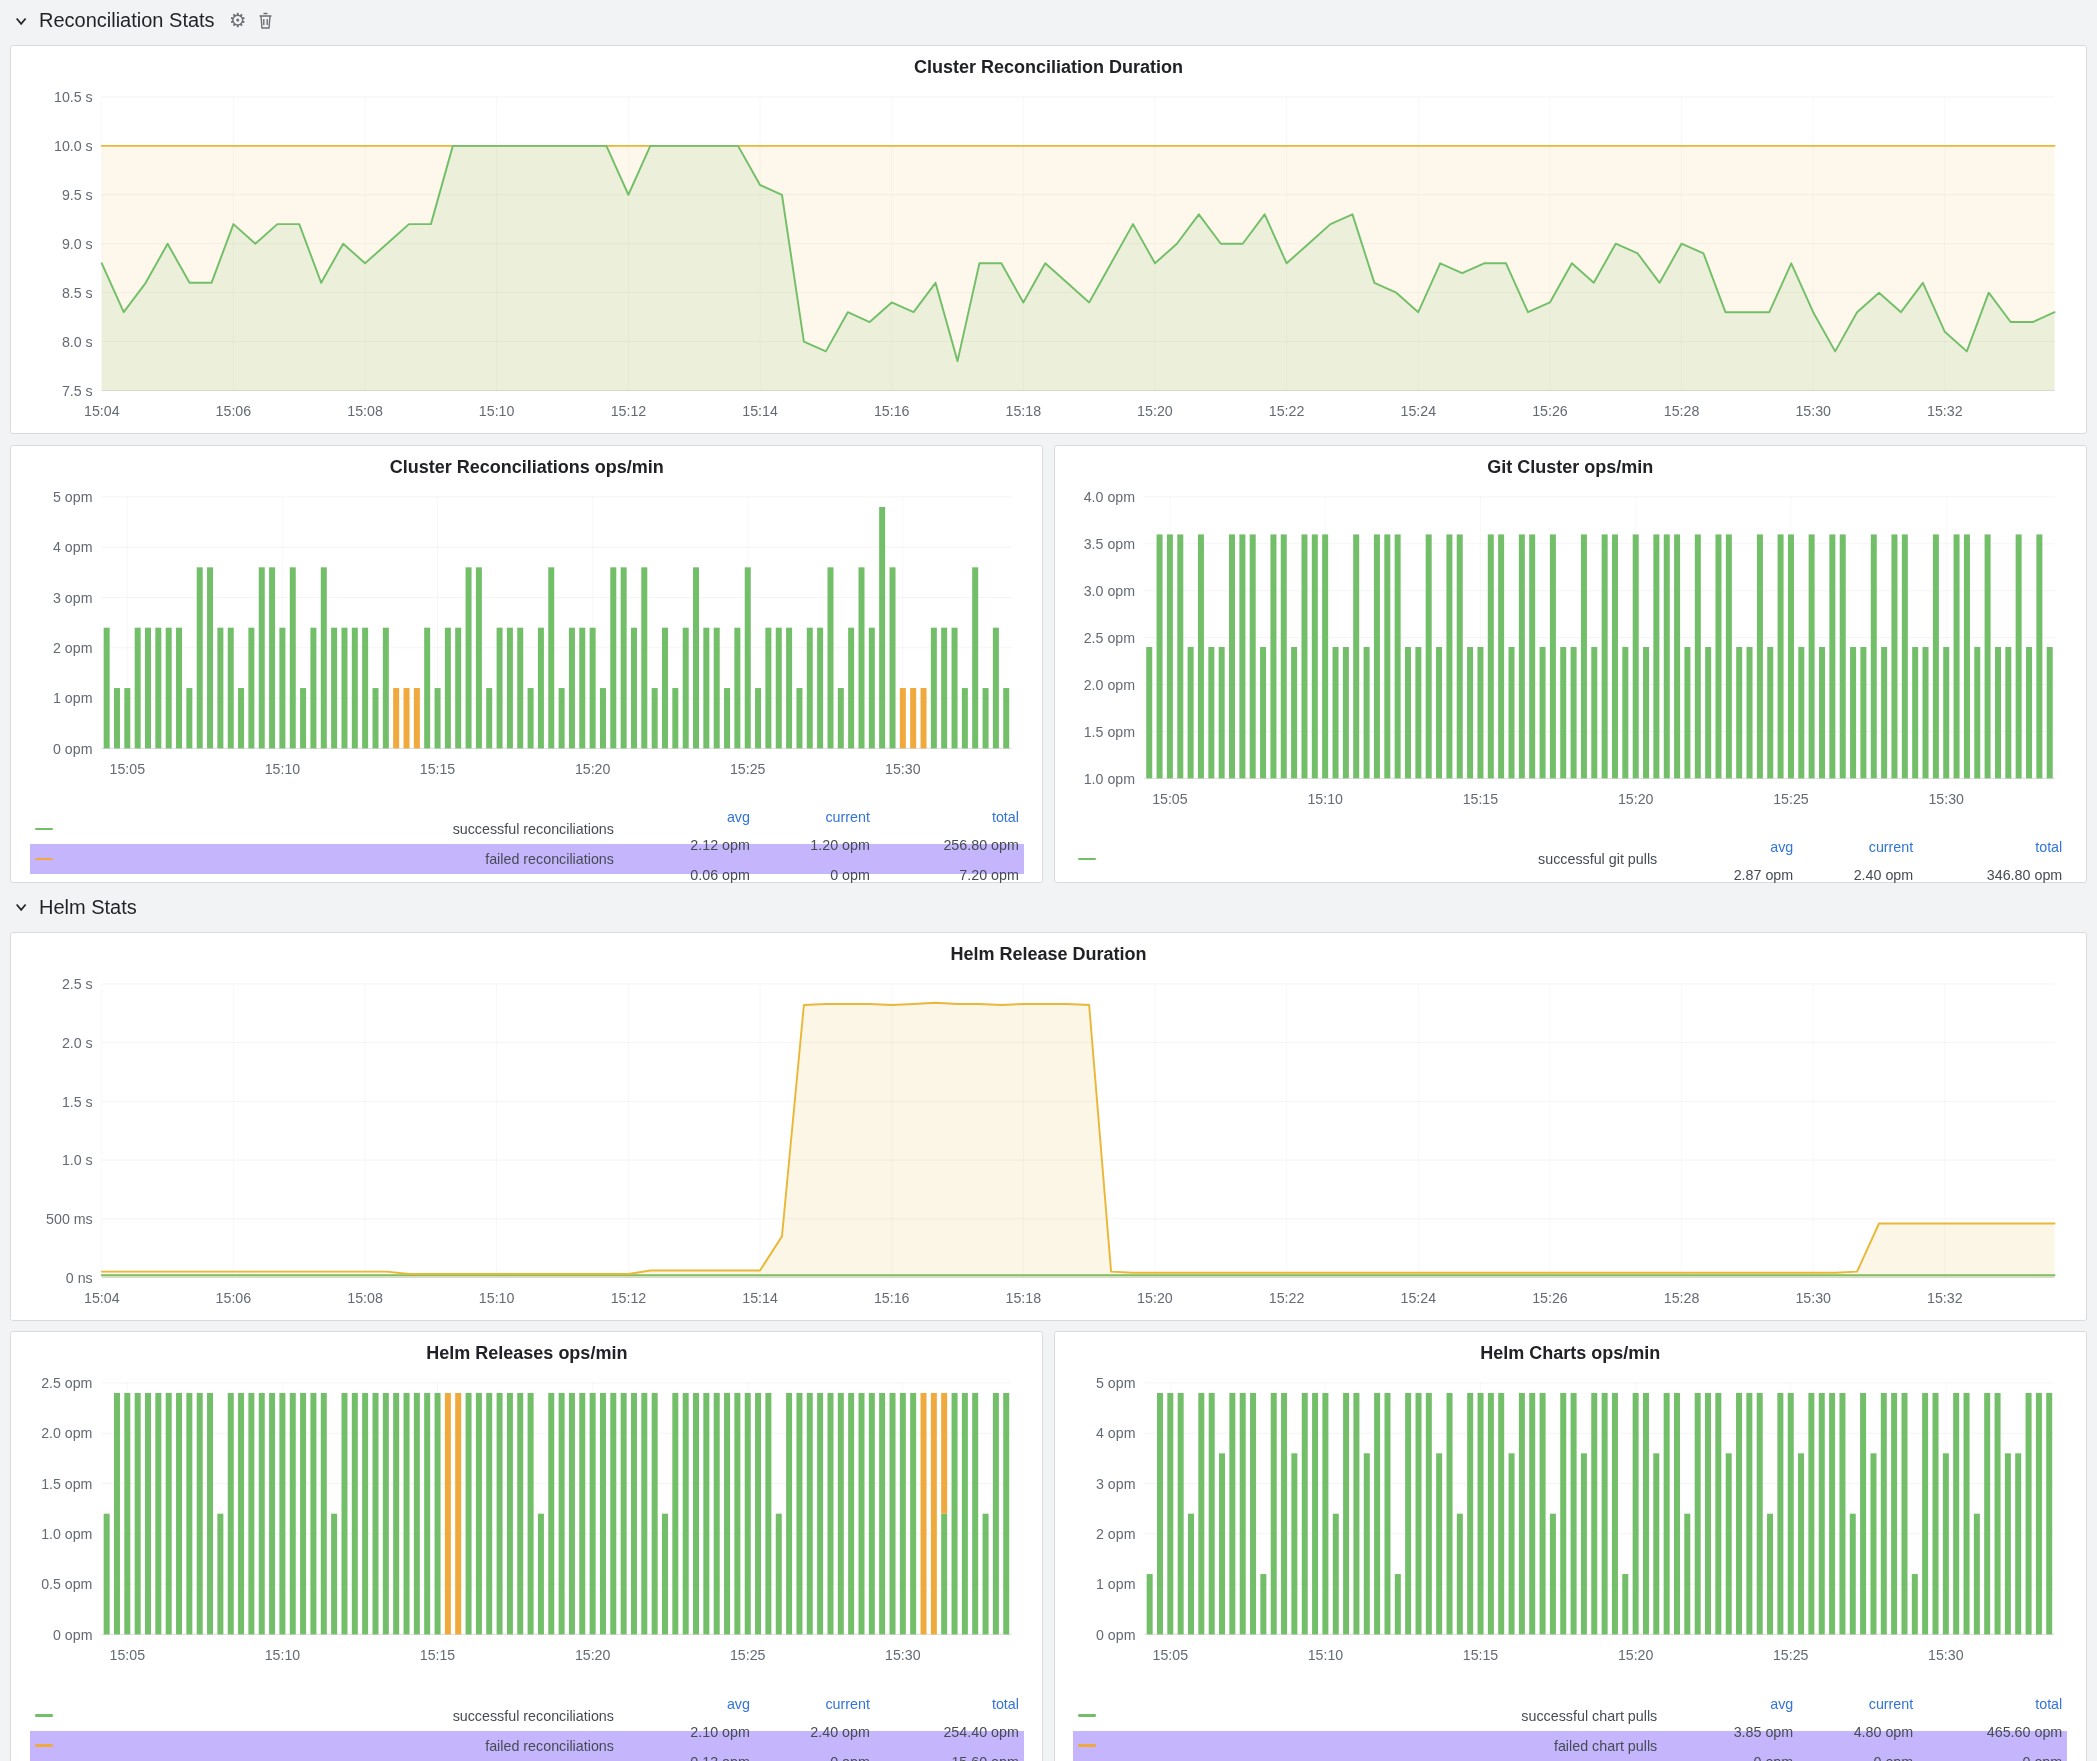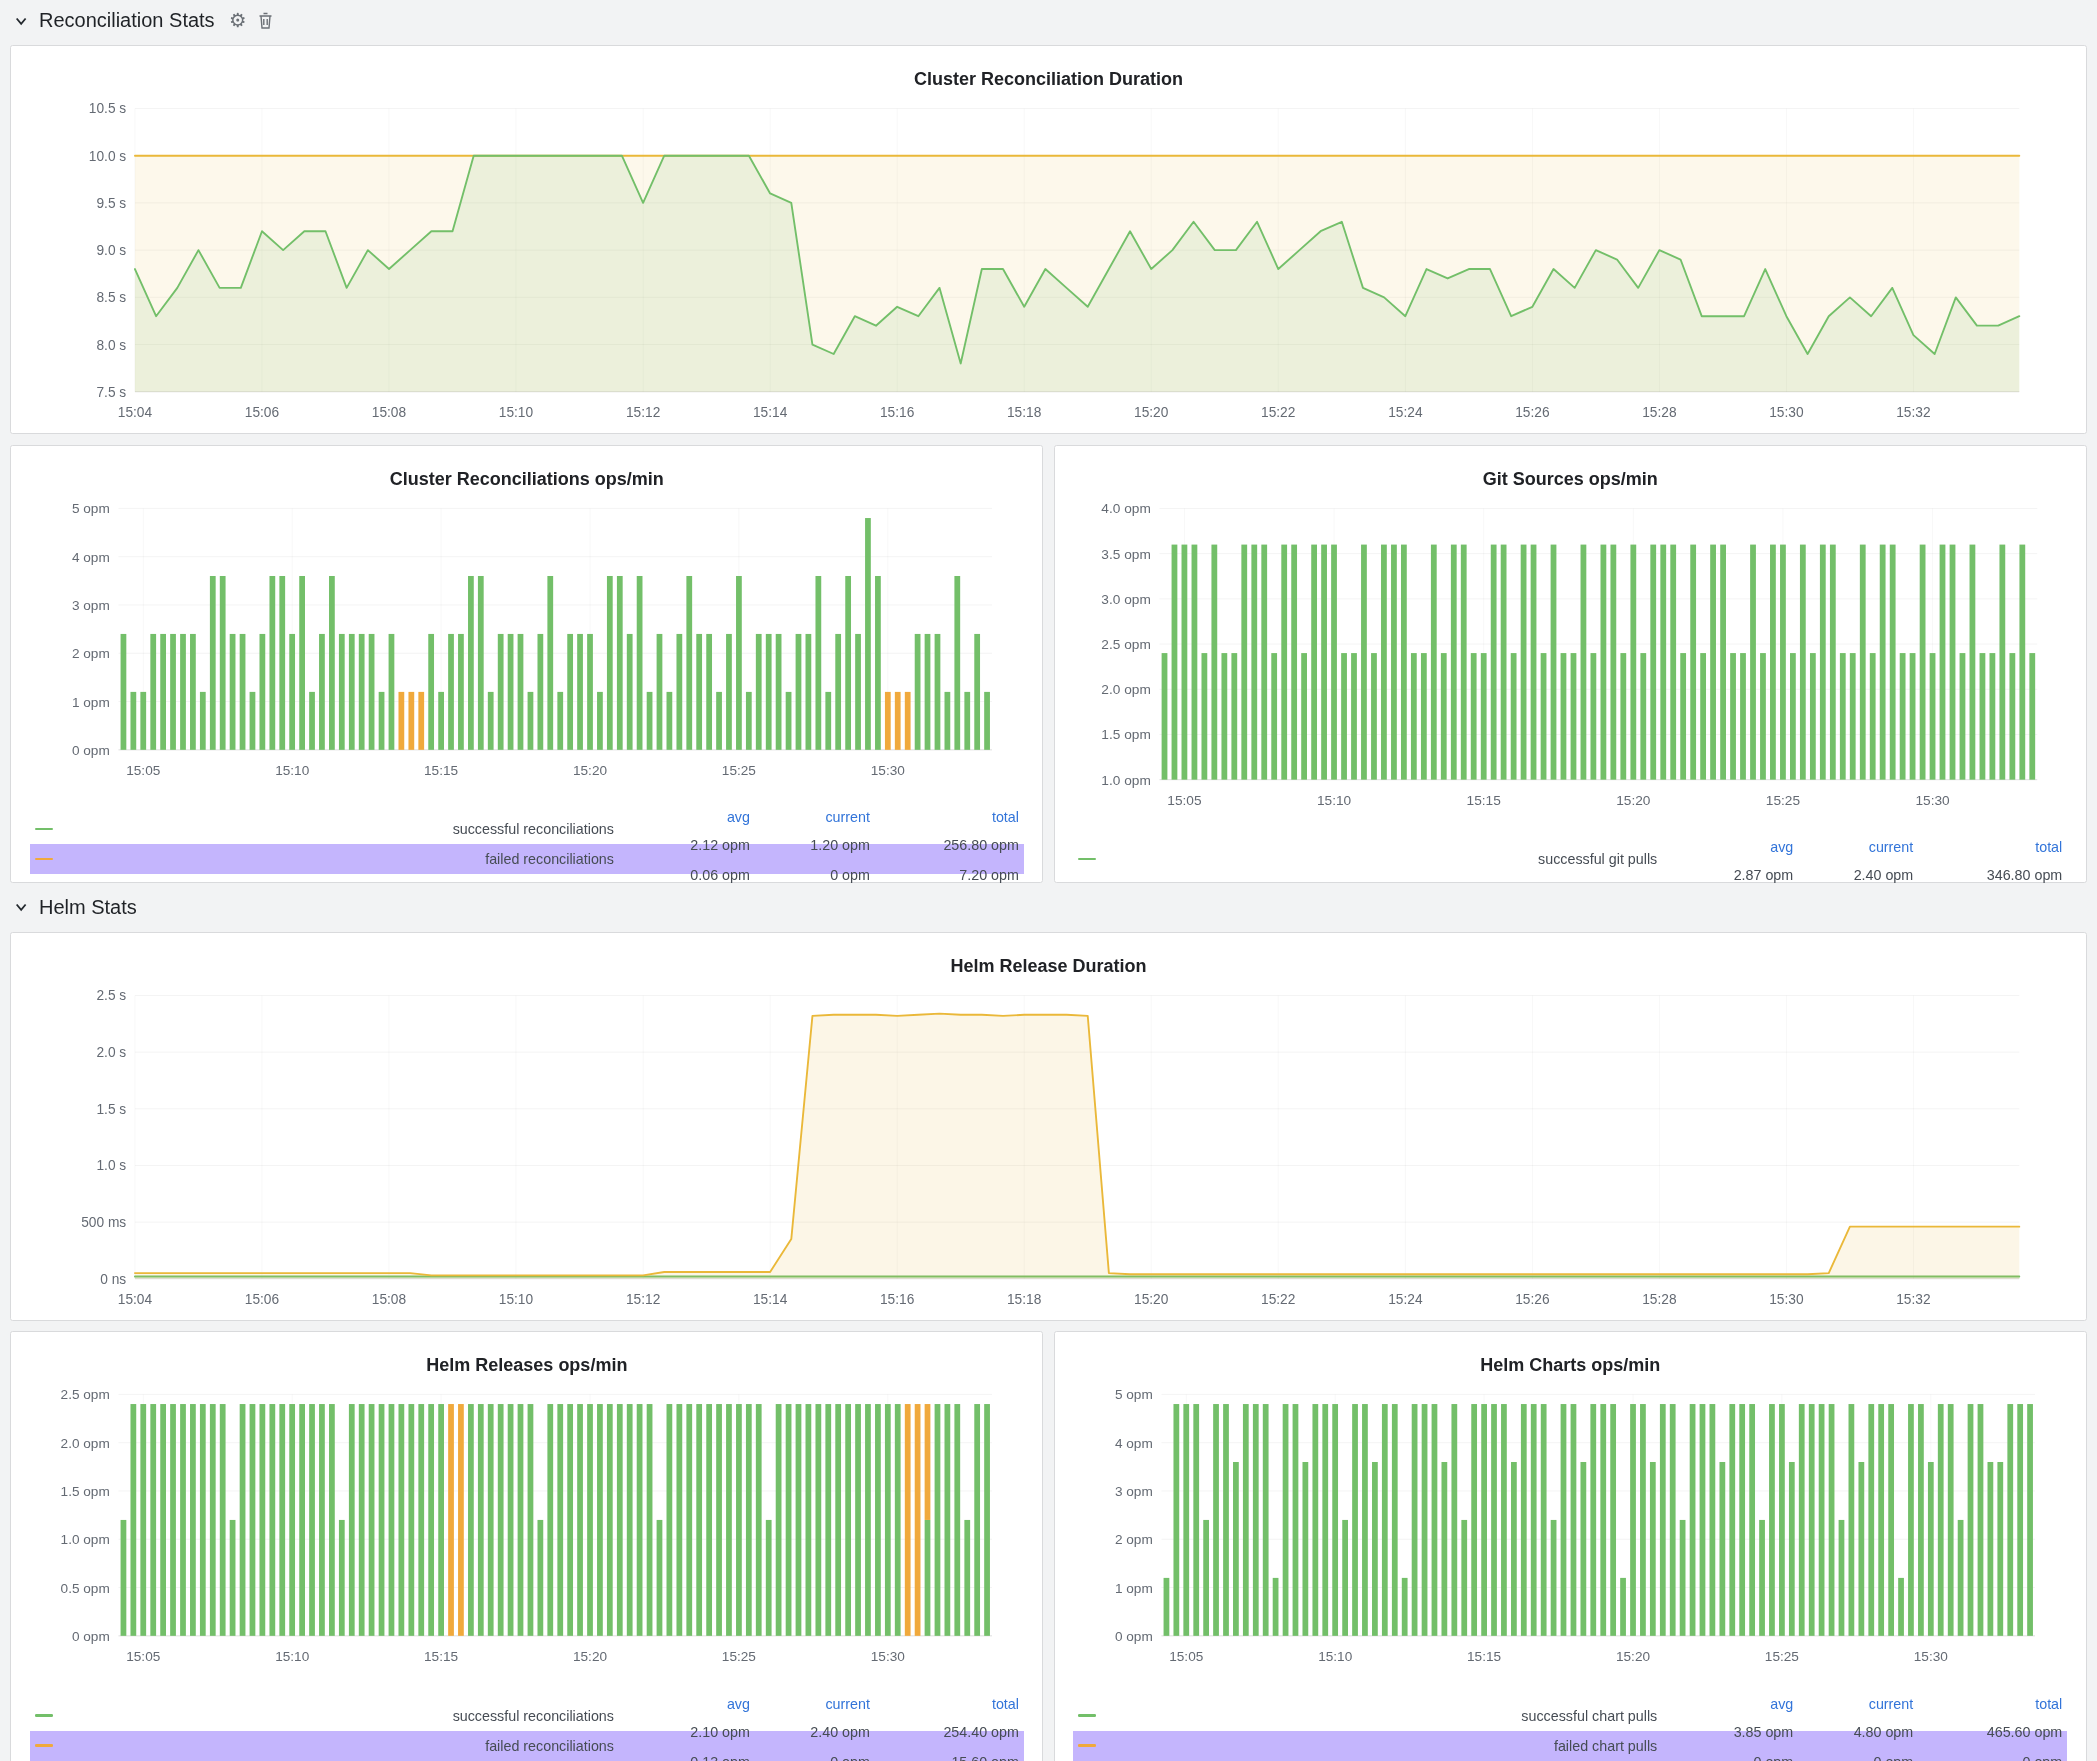--- a/index.html
+++ b/index.html
@@ -36,21 +36,20 @@
     padding: 7.8px 11.7px 6.5px;
   }
   .panel-title {
     text-align: center;
     font-size: 18px;
     font-weight: 600;
     color: #202226;
     height: 30px;
     line-height: 26px;
     flex: 0 0 auto;
-    margin-top: 12px;
   }
   .panel-full-a { height: 389px; }
   .panel-full-d { height: 389px; }
   .row { display: flex; gap: 10.4px; }
   .row .panel { flex: 1 1 0; height: 438px; }
   svg.chart { flex: 1 1 auto; min-height: 0; width: 100%; display: block; }
   svg.chart text { font-size: 22px; fill: #646a73; font-family: "Liberation Sans", sans-serif; }
   .legend { flex: 0 0 auto; padding: 3.9px 6.5px 1.3px; font-size: 14.3px; color: #464c54; }
   .legend-row { display: flex; align-items: center; height: 30px; padding: 0 5.2px; }
   .legend-row.shaded { background: #c4b5fd; }
@@ -272,21 +271,21 @@
               <span class="legend-marker" style="background:#f0a93c"></span>
               <span>failed reconciliations</span>
             </span>
             <span class="lv">0.06 opm</span>
             <span class="lv cur">0 opm</span>
             <span class="lv tot">7.20 opm</span>
           </div>
         </div>
     </div>
     <div class="panel">
-      <div class="panel-title">Git Sources ops/min</div>
+      <div class="panel-title">Git Cluster ops/min</div>
       <svg class="chart" viewBox="0 0 1555 512">
           <line x1="118" y1="456" x2="1529" y2="456" stroke="rgba(0,0,0,0.08)" stroke-width="1"></line>
           <text x="104" y="464" text-anchor="end">1.0 opm</text>
           <line x1="118" y1="383.33333333333337" x2="1529" y2="383.33333333333337" stroke="rgba(0,0,0,0.08)" stroke-width="1"></line>
           <text x="104" y="391.33333333333337" text-anchor="end">1.5 opm</text>
           <line x1="118" y1="310.6666666666667" x2="1529" y2="310.6666666666667" stroke="rgba(0,0,0,0.08)" stroke-width="1"></line>
           <text x="104" y="318.6666666666667" text-anchor="end">2.0 opm</text>
           <line x1="118" y1="238" x2="1529" y2="238" stroke="rgba(0,0,0,0.08)" stroke-width="1"></line>
           <text x="104" y="246" text-anchor="end">2.5 opm</text>
           <line x1="118" y1="165.33333333333334" x2="1529" y2="165.33333333333334" stroke="rgba(0,0,0,0.08)" stroke-width="1"></line>

